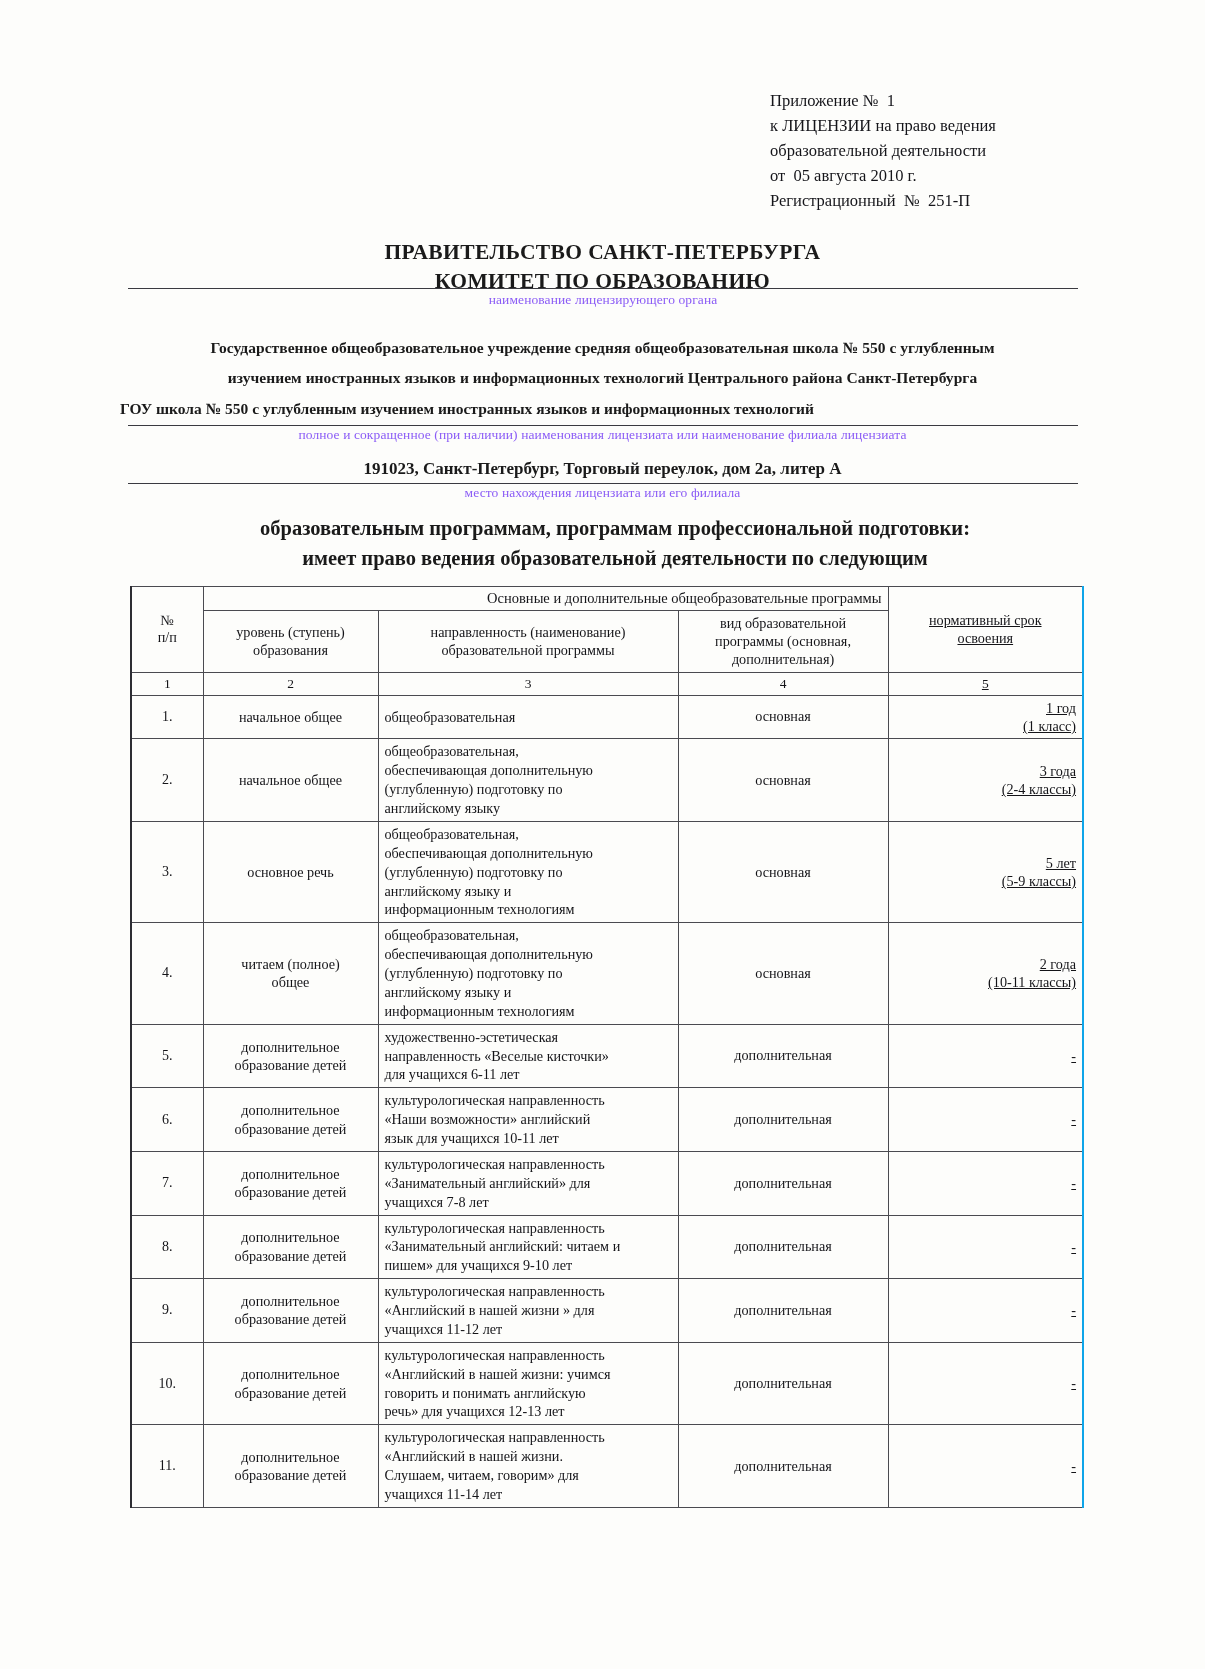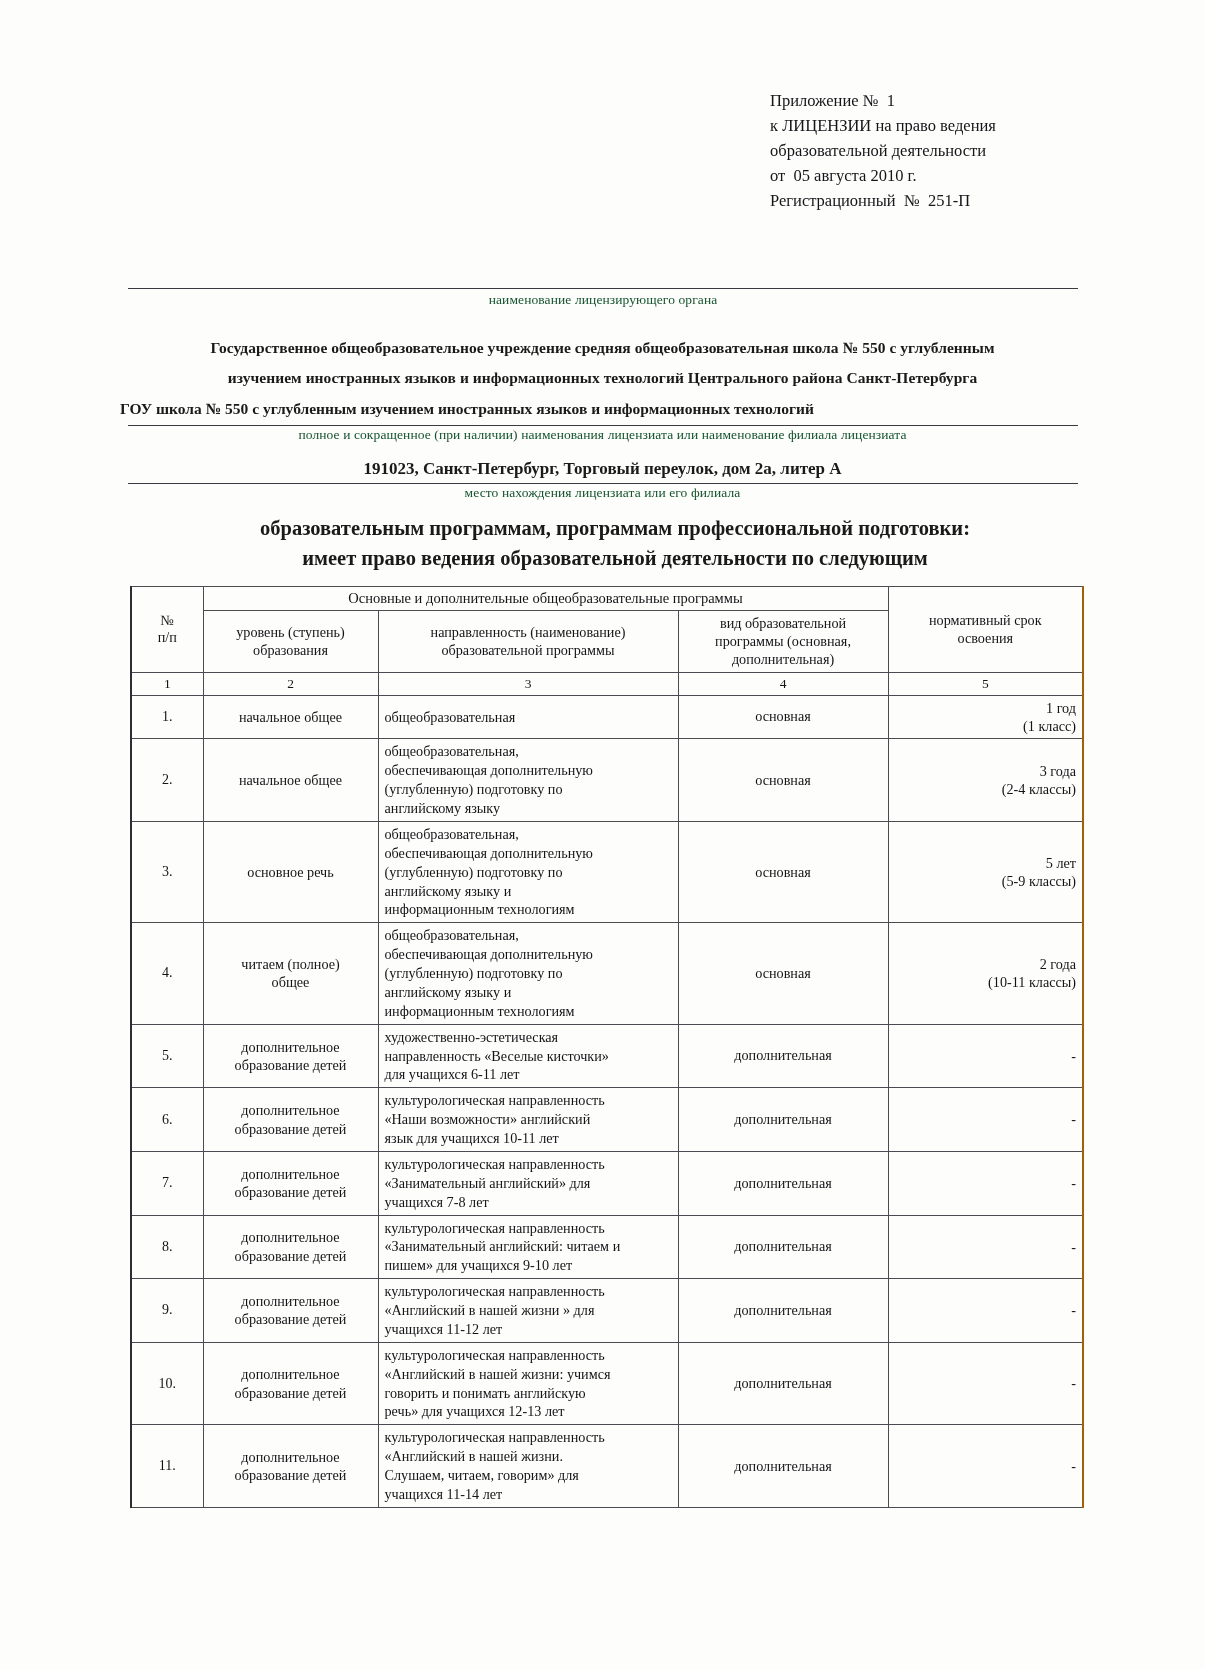--- a/index.html
+++ b/index.html
@@ -44,21 +44,21 @@
     font-weight: bold;
     font-size: 21.5px;
     letter-spacing: 0.4px;
     line-height: 1.33;
   }
   .gov-heading .l2 { display: block; }
 
   .caption {
     text-align: center;
     font-size: 13.5px;
-    color: #14532d;
+    color: #8b5cf6;
     letter-spacing: 0.1px;
   }
 
   .rule {
     border-bottom: 1px solid #3a3a40;
   }
 
   .sec-org {
     position: absolute;
     top: 288px;
@@ -152,22 +152,22 @@
     font-size: 14.2px;
     color: #141418;
   }
   table.lic td, table.lic th {
     border: 1px solid #4a4a50;
     padding: 3px 6px;
     vertical-align: middle;
     font-weight: normal;
   }
   table.lic .outer-l { border-left: 2px solid #2d2d33; }
-  table.lic .outer-r { border-right: 2px solid #a16207; }
-  .hdr-top td { text-align: center; padding: 4px 6px; }
+  table.lic .outer-r { border-right: 2px solid #0ea5e9; text-decoration: underline; }
+  .hdr-top td { text-align: right; padding: 4px 6px; }
   .hdr-main td {
     text-align: center;
     line-height: 1.28;
     padding: 6px 6px 8px;
   }
   .numrow td {
     text-align: center;
     font-size: 13.5px;
     padding: 1px 4px;
   }
@@ -184,20 +184,24 @@
 <div class="page">
 
   <div class="appendix-block">
     <div>Приложение №  1</div>
     <div>к ЛИЦЕНЗИИ на право ведения</div>
     <div>образовательной деятельности</div>
     <div>от  05 августа 2010 г.</div>
     <div>Регистрационный  №  251-П</div>
   </div>
 
+  <div class="gov-heading">
+    <span>ПРАВИТЕЛЬСТВО САНКТ-ПЕТЕРБУРГА</span>
+    <span class="l2">КОМИТЕТ ПО ОБРАЗОВАНИЮ</span>
+  </div>
 
   <div class="sec-org">
     <div class="rule"></div>
     <div class="caption">наименование лицензирующего органа</div>
   </div>
 
   <div class="licensee">
     <div>Государственное общеобразовательное учреждение средняя общеобразовательная школа № 550 с углубленным</div>
     <div>изучением иностранных языков и информационных технологий Центрального района Санкт-Петербурга</div>
   </div>

